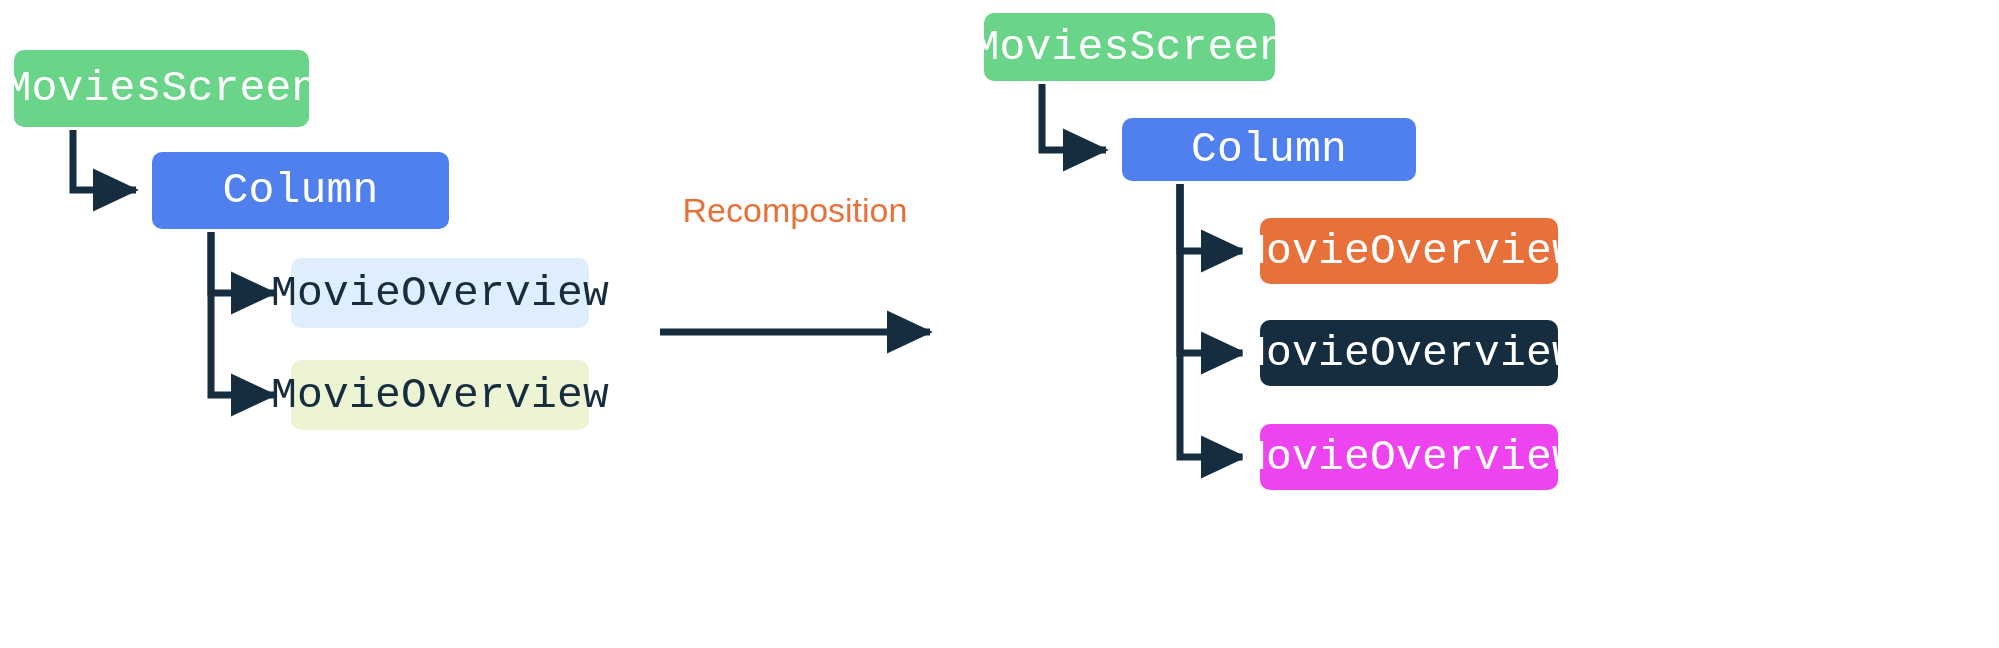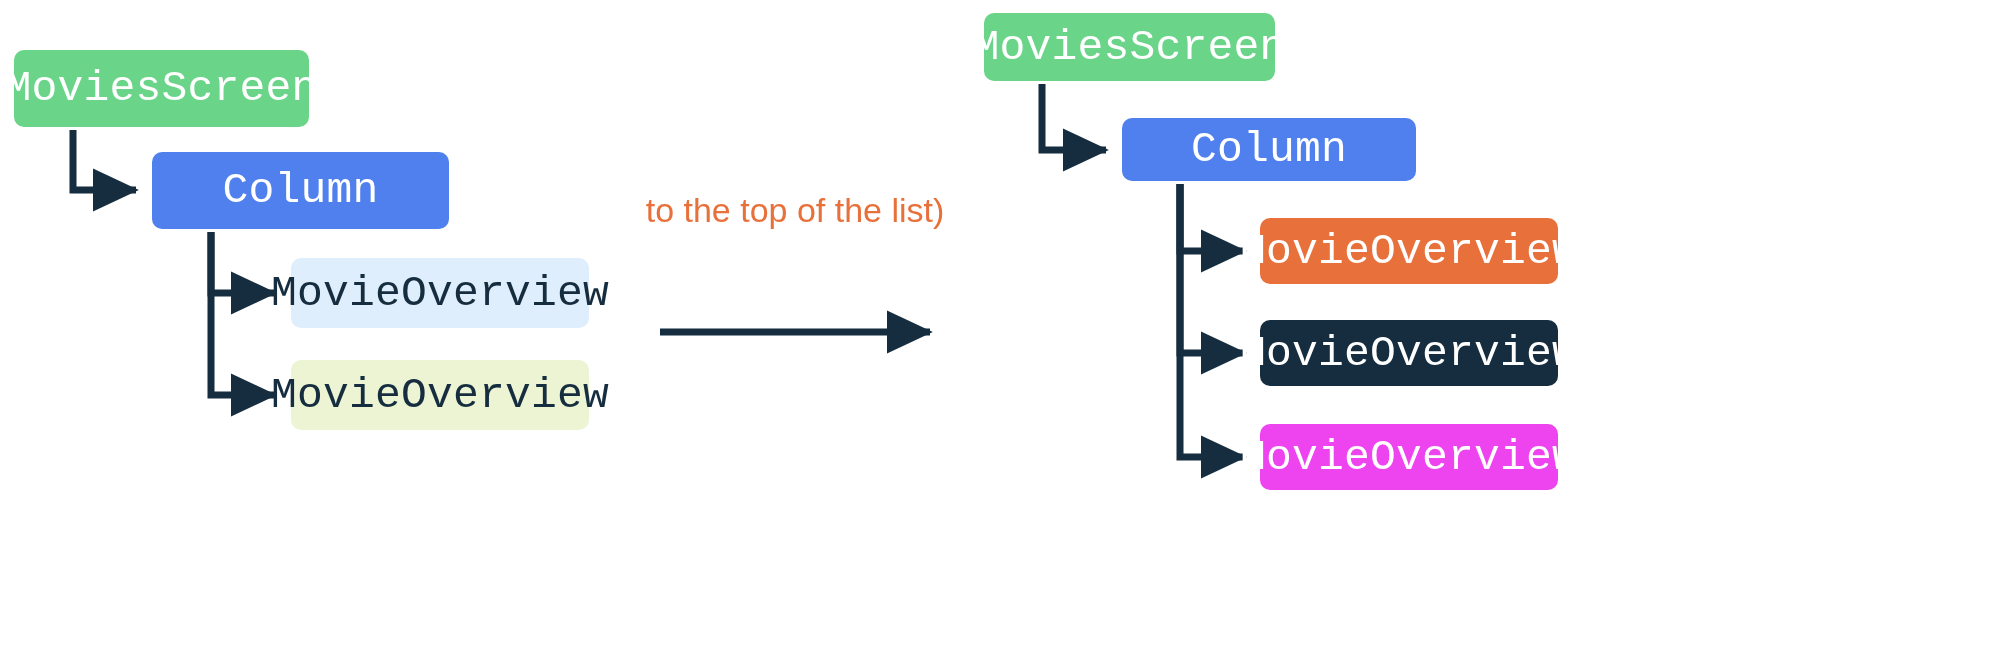--- a/index.html
+++ b/index.html
@@ -102,21 +102,21 @@
     <span>Column</span>
   </div>
   <div class="node" id="l-node-2" style="left: 291px; top: 258px; width: 298px; height: 70px; background: rgb(223, 238, 252); color: rgb(21, 45, 62);">
     <span>MovieOverview</span>
   </div>
   <div class="node" id="l-node-3" style="left: 291px; top: 360px; width: 298px; height: 70px; background: rgb(237, 244, 212); color: rgb(21, 45, 62);">
     <span>MovieOverview</span>
   </div>
 
   <div class="center-label" id="center-label" style="left: 645px; top: 190px; width: 300px;">
-    <div>to the top of the list)</div>
+    <div>Recomposition</div>
   </div>
 
   <div class="node" id="r-node-0" style="left: 984px; top: 13px; width: 291px; height: 68px; background: rgb(106, 212, 137); color: rgb(255, 255, 255);">
     <span>MoviesScreen</span>
   </div>
   <div class="node" id="r-node-1" style="left: 1122px; top: 118px; width: 294px; height: 63px; background: rgb(80, 128, 237); color: rgb(255, 255, 255);">
     <span>Column</span>
   </div>
   <div class="node" id="r-node-2" style="left: 1260px; top: 218px; width: 298px; height: 66px; background: rgb(232, 112, 58); color: rgb(255, 255, 255);">
     <span>MovieOverview</span>

